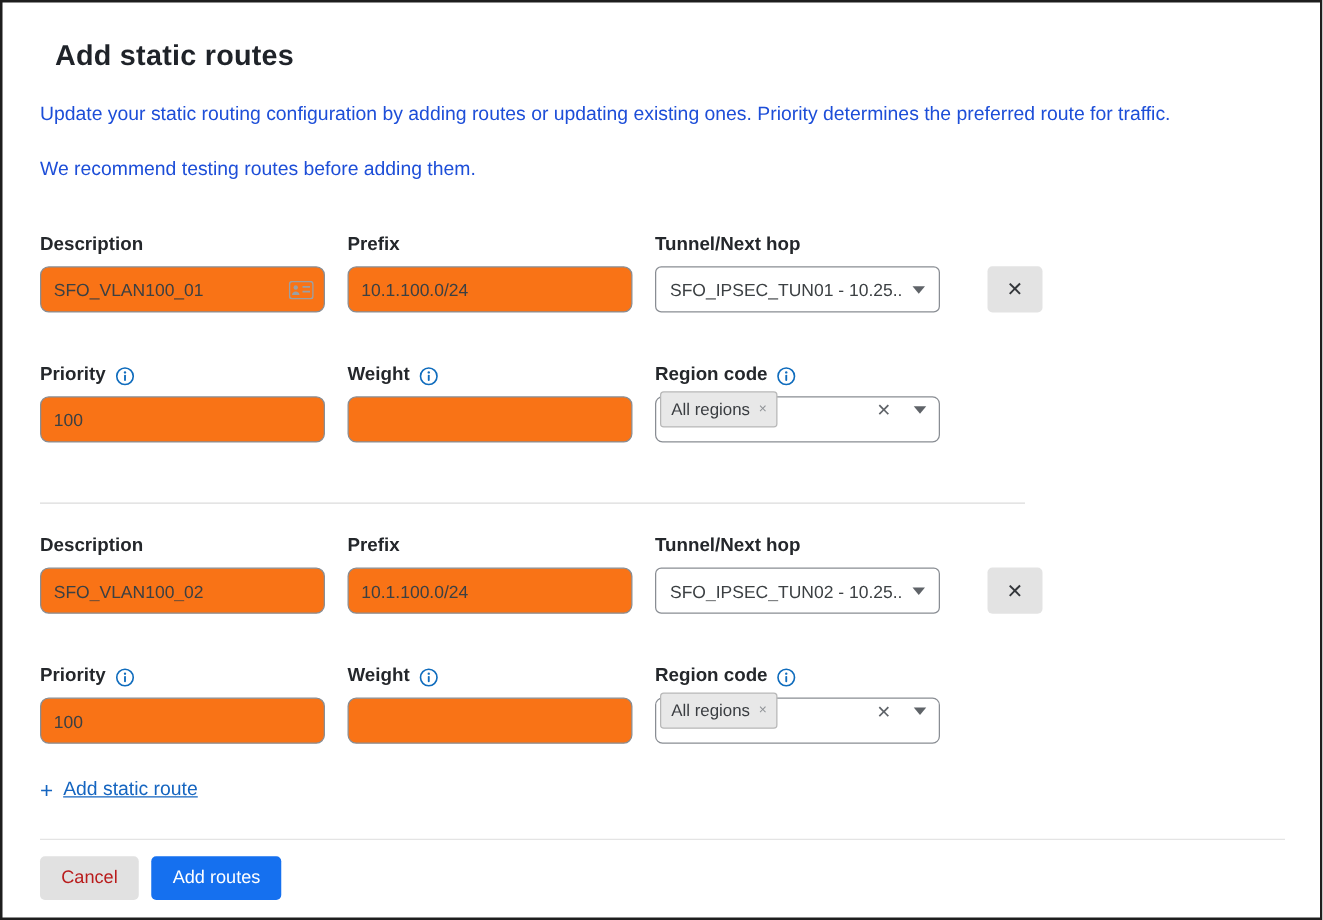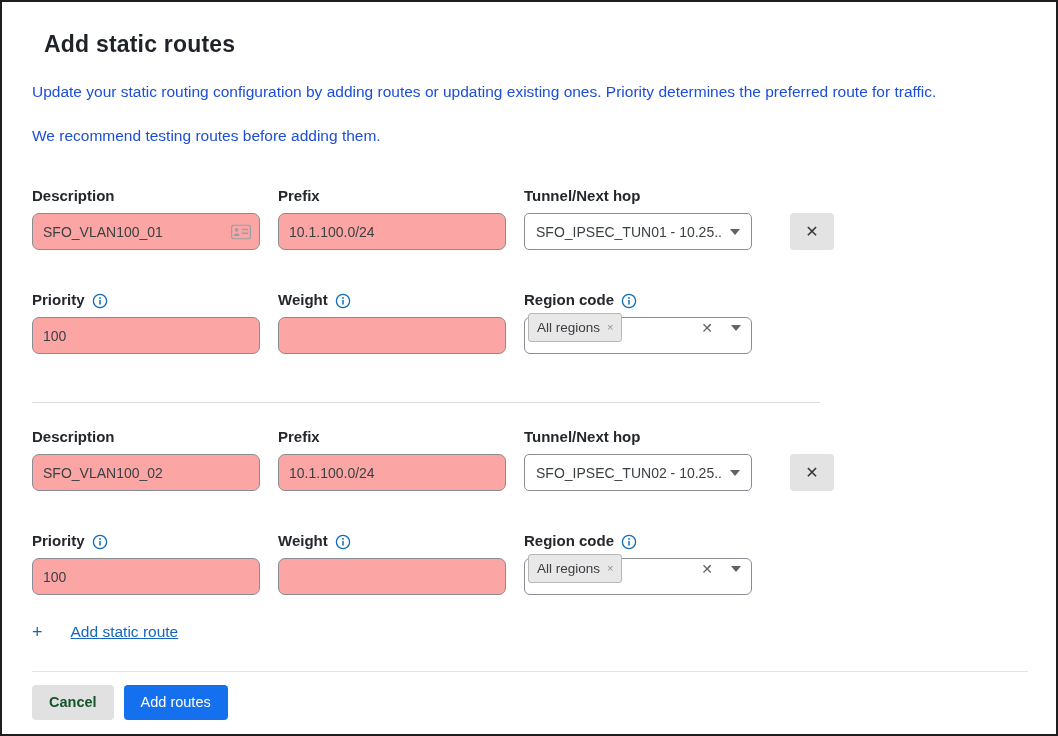--- a/index.html
+++ b/index.html
@@ -28,21 +28,21 @@
     display:flex; align-items:flex-end; gap:7px;
     font-size:15px; font-weight:700; color:#24272b;
     margin-bottom:8px; line-height:19px;
   }
   .input-wrap { position:relative; }
   .text-input {
     width:100%; height:37px;
     border:1px solid #898d93; border-radius:7px;
     padding:0 10px; font-size:14px; color:#3c4043;
     font-family:"Liberation Sans", sans-serif;
-    background:#fca5a5; outline:none;
+    background:#f97316; outline:none;
   }
   .autofill-icon {
     position:absolute; right:9px; top:50%; transform:translateY(-50%);
     display:flex; pointer-events:none;
   }
   .select {
     display:flex; align-items:center;
     width:228px; height:37px;
     border:1px solid #898d93; border-radius:5px;
     padding:0 11px; background:#fff; cursor:pointer;
@@ -81,32 +81,32 @@
   .section-divider {
     border:none; border-top:1px solid #dcdcdc;
     margin:48px 0 0 0; width:788px; height:0;
   }
   .route-second { margin-top:24px; }
   .add-link-row {
     margin-top:28px; display:flex; align-items:center; gap:8px;
     font-size:15.5px; color:#1565c0; cursor:pointer; width:fit-content;
   }
   .add-plus { font-size:18px; line-height:16px; text-decoration:none; }
-  .add-link-label { text-decoration:underline;margin-left:20px; }
+  .add-link-label { text-decoration:underline; }
   .footer-divider {
     border:none; border-top:1px solid #e4e4e4;
     margin:30px 0 0 0; width:100%; height:0;
   }
   .footer { display:flex; gap:10px; margin-top:13px; }
   .btn {
     height:35px; border:none; border-radius:4px;
     padding:0 17px; font-size:14.5px; cursor:pointer;
     font-family:"Liberation Sans", sans-serif; line-height:35px;
   }
-  .btn-gray { background:#e1e1e1; color:#14532d;font-weight:bold; }
+  .btn-gray { background:#e1e1e1; color:#b91c1c; }
   .btn-primary { background:#1570ef; color:#ffffff; }
   .info-icon { display:flex; cursor:pointer; }
 </style>
 </head>
 <body>
 
 <div class="window">
 
   <h1 class="title">Add static routes</h1>
   <p class="para">Update your static routing configuration by adding routes or updating existing ones. Priority determines the preferred route for traffic.</p>

